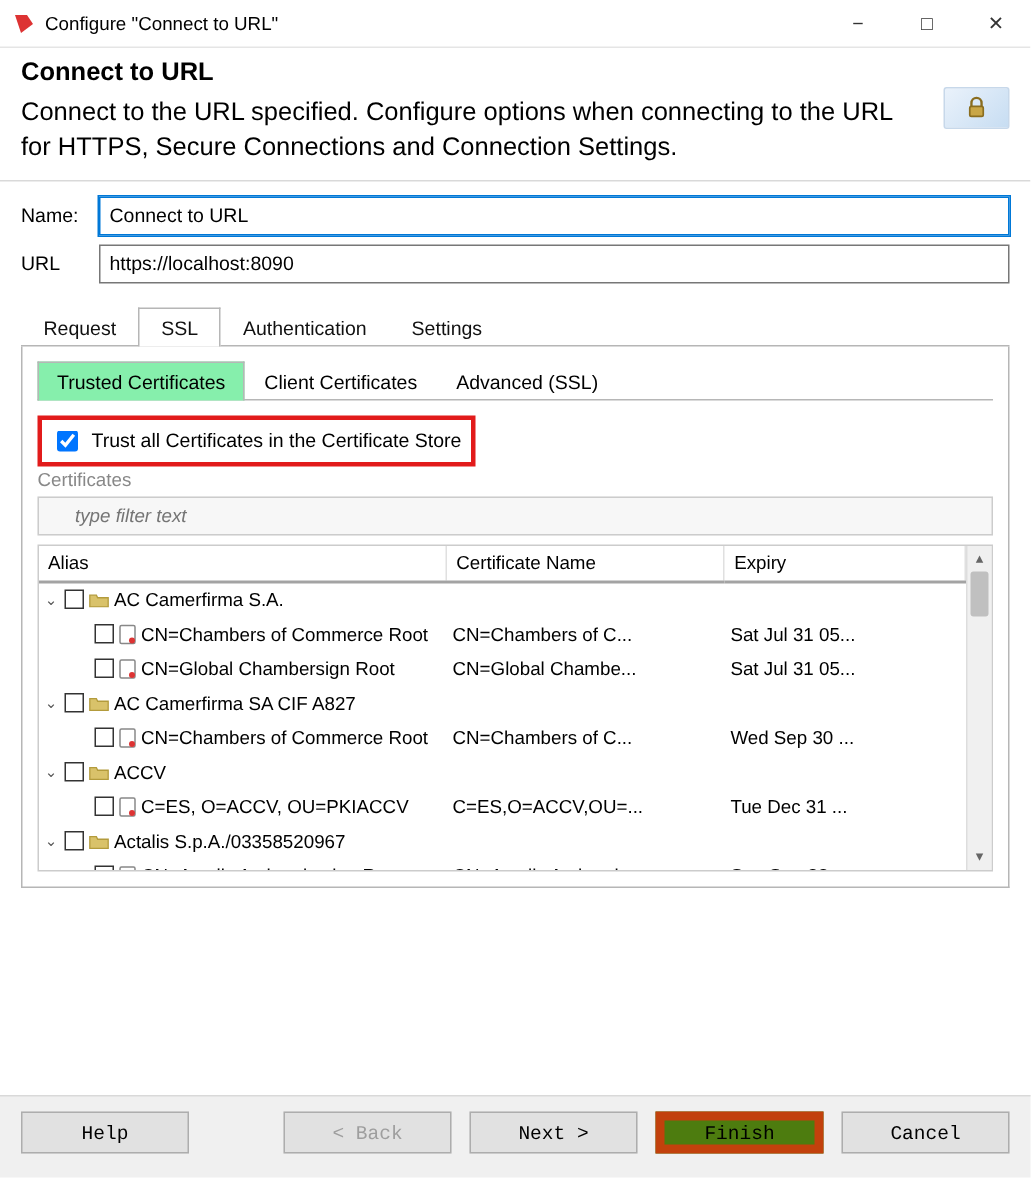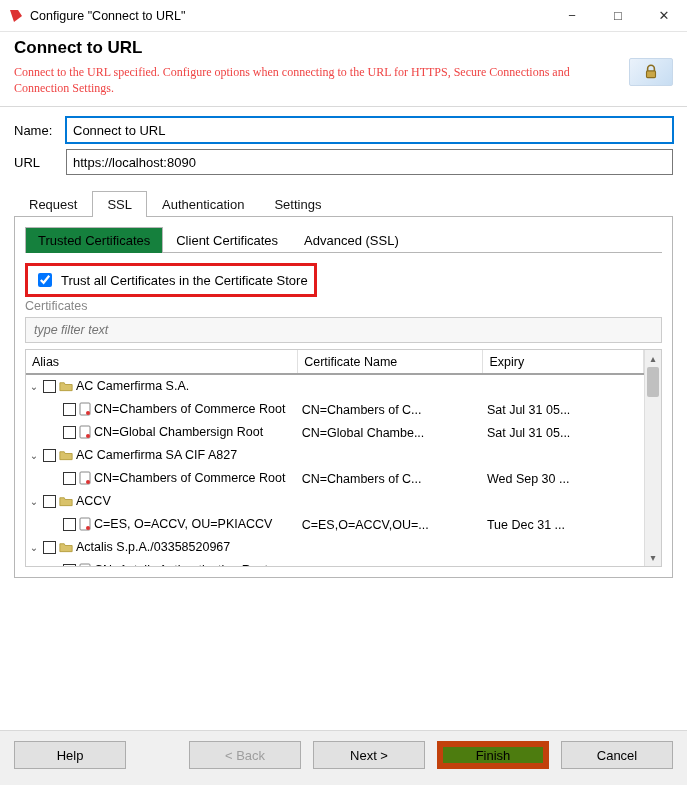--- a/index.html
+++ b/index.html
@@ -36,24 +36,23 @@
     align-items: flex-start;
     gap: 10px;
   }
   .header h1 {
     font-size: 17px;
     font-weight: 600;
     margin: 0 0 6px 0;
   }
   .header p {
     margin: 0;
-    font-size: 12px;
+    font-size: 17px;
     line-height: 1.35;
-    color: #ef4444;
-    font-family: Liberation Serif, serif;
+    color: #000000;
   }
   .header .hicon {
     width: 44px; height: 28px;
     background: linear-gradient(135deg,#eaf2fb 0%, #c7ddf2 100%);
     border: 1px solid #c7d8ea;
     border-radius: 2px;
     display:flex;align-items:center;justify-content:center;
     flex-shrink:0;
     margin-top: 20px;
   }
@@ -115,21 +114,21 @@
   .subtabs .tab {
     padding: 5px 12px;
     border: 1px solid transparent;
     border-bottom: none;
     font-size: 13px;
     cursor: pointer;
     margin-bottom: -1px;
   }
   .subtabs .tab.active {
     border-color: #b6b6b6;
-    background: #15803d;
+    background: #86efac;
   }
 
   .highlight-box {
     border: 3px solid #e21b1b;
     padding: 4px 6px;
     display: inline-block;
     margin-bottom: 0;
   }
   .check-row {
     display: flex;
@@ -139,21 +138,21 @@
   .check-row input { width:14px;height:14px; }
 
   .group-label {
     color: #888;
     margin: 2px 0 4px 0;
     font-size: 12.5px;
   }
   .filter {
     width: 100%;
     height: 26px;
-    padding: 3px 8px;
+    padding: 3px 24px;
     border: 1px solid #ccc;
     background: #f7f7f7;
     color: #666;
     font-style: italic;
     font-size: 12.5px;
     margin-bottom: 6px;
   }
 
   .table-wrap {
     border: 1px solid #ccc;
@@ -226,21 +225,21 @@
     justify-content: flex-end;
     position: absolute;
     bottom: 0;
     left: 0; right: 0;
   }
   .buttonbar button {
     width: 112px;
     height: 28px;
     border: 1px solid #adadad;
     background: #e1e1e1;
-    font-family: Liberation Sans, sans-serif;
+    font-family: Liberation Mono, monospace;
     font-size: 13px;
     cursor: pointer;
   }
   .buttonbar button:disabled {
     color: #9e9e9e;
     cursor: default;
   }
   .buttonbar button.primary {
     border: 6px solid #c2410c;
     background: #4d7c0f;

